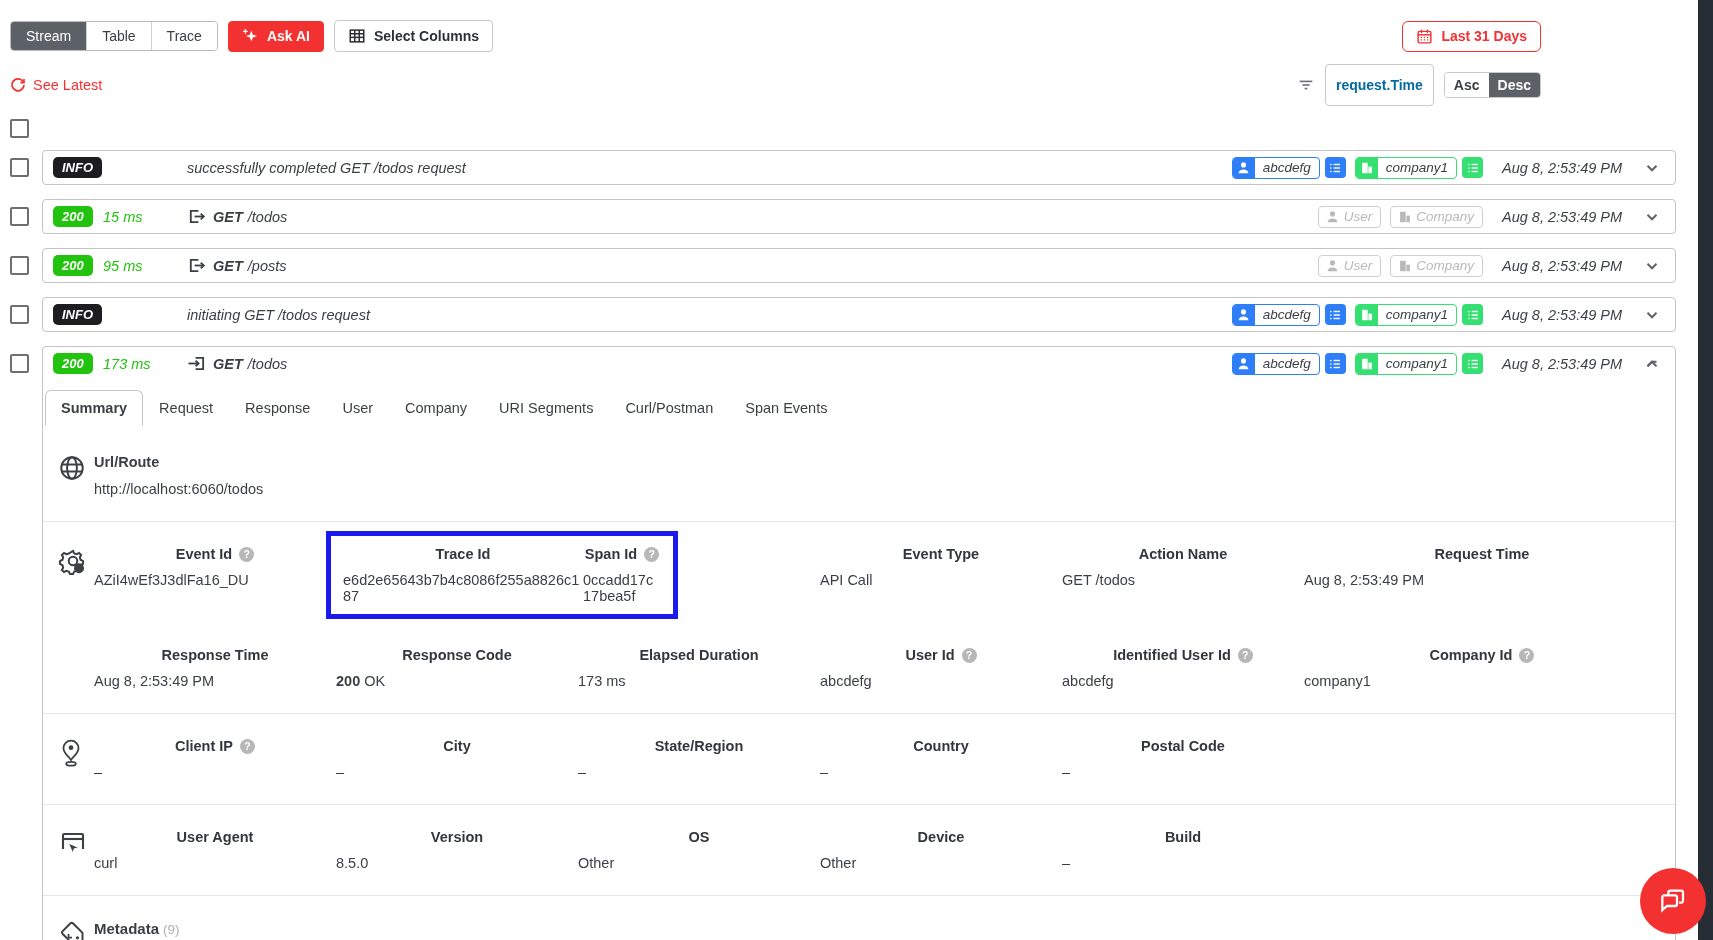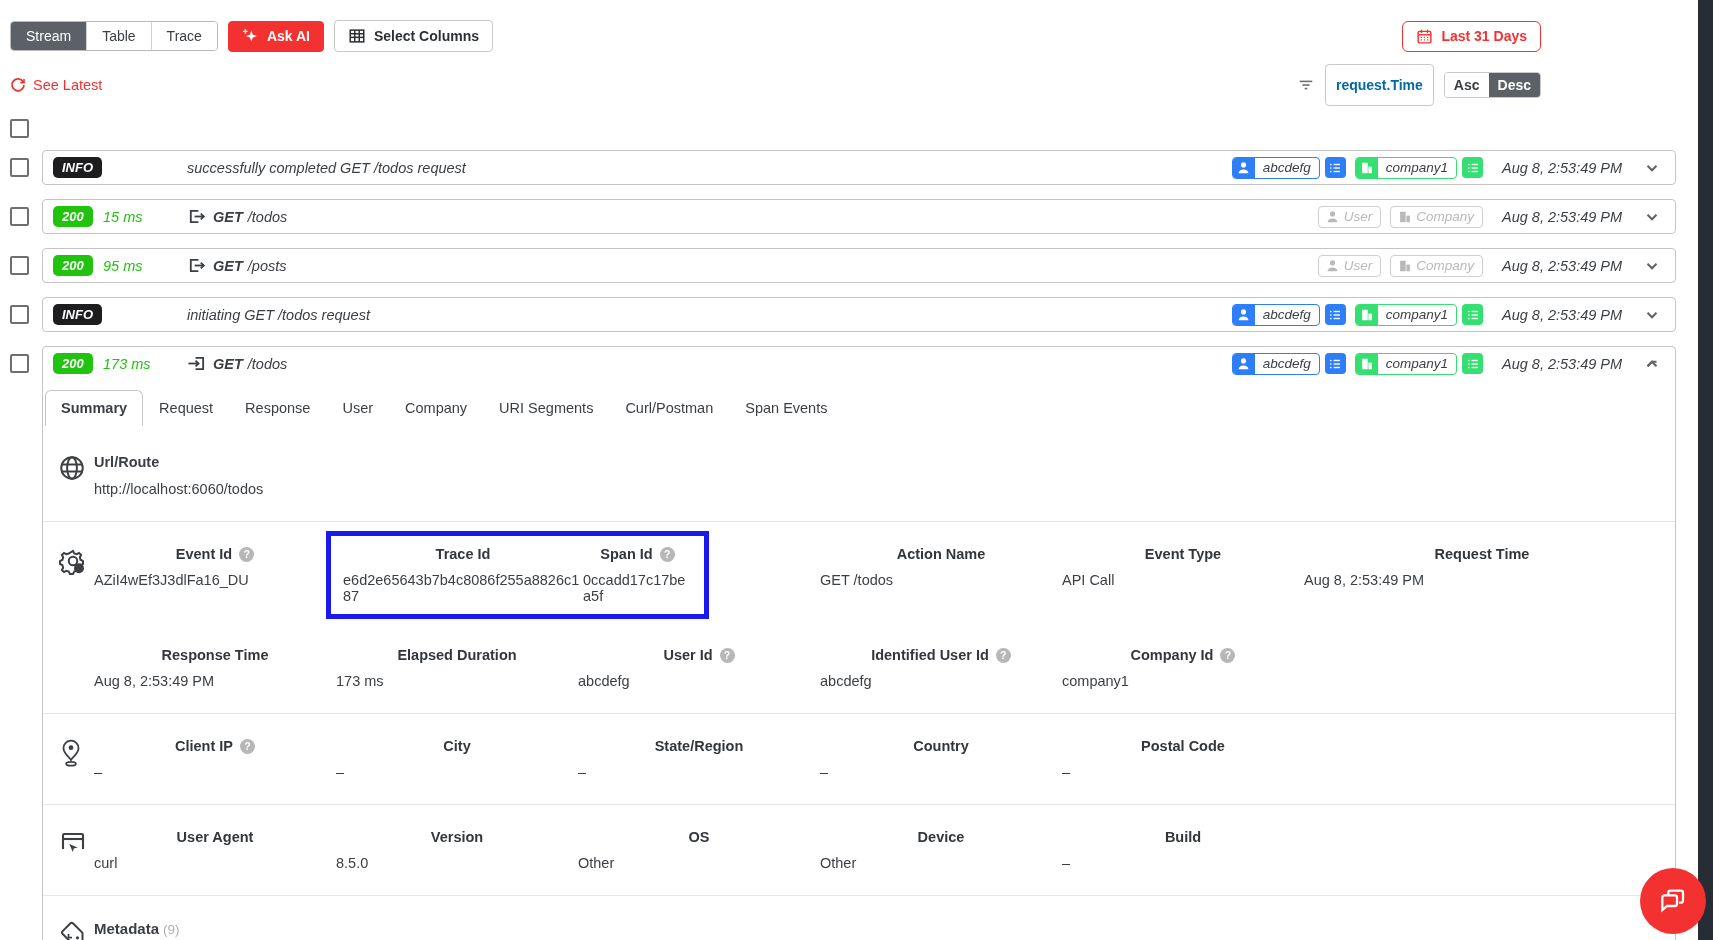--- a/index.html
+++ b/index.html
@@ -80,21 +80,21 @@
   .detail{ padding:4px 0 0 0; }
   .section{ position:relative; padding:24px 15px; }
   .section + .section{ border-top:1px solid #e6e6e6; margin:0 0px; }
   .sec-icon{ position:absolute; left:15px; top:24px; color:#3d4043; }
   .field-row{ display:grid; grid-template-columns:36px 242px 242px 242px 242px 242px 1fr; align-items:start; }
   .field-row + .field-row{ margin-top:28px; }
   .lbl{ font-weight:bold; font-size:14.5px; color:#33373c; display:flex; align-items:center; gap:7px;justify-content:center; }
   .val{ margin-top:10px; font-size:14.5px; color:#3b3f44; word-break:break-word; }
   .help{ width:15px; height:15px; border-radius:50%; background:#b7b7b7; color:#fff; font-size:10.5px;
     font-weight:bold; display:inline-flex; align-items:center; justify-content:center; cursor:pointer; }
-  .hl-wrap{ grid-column:3 / 5; border:5px solid var(--highlight-blue,#1b1aee); width:383px;
+  .hl-wrap{ grid-column:3 / 5; border:5px solid var(--highlight-blue,#1b1aee); width:352px;
     margin:-15px 0 0 -10px; padding:10px 12px; display:grid; grid-template-columns:240px 1fr; }
   .url-block{ grid-column:2 / -1; }
   .url-lbl{ font-weight:bold; font-size:14.5px; }
   .url-val{ margin-top:11px; font-size:14.5px; }
   .meta-title{ grid-column:2 / -1; font-weight:bold; font-size:15px; }
   .meta-count{ color:#b0b0b0; font-weight:normal; font-size:13.5px; margin-left:4px; }
   .meta-block{ grid-column:2 / -1; margin-top:10px; background:#f6f9fb; padding:8px 18px 10px 18px;
     width:438px; font-size:14.5px; }
   .meta-line{ line-height:27px; }
   .meta-key{ color:var(--meta-key,#3d52c4); font-weight:bold; }
@@ -564,44 +564,50 @@
                 <div class="field">
     <div class="lbl">
                     <span>Span Id</span>
                     <span class="help">?</span>
                   </div>
     <div class="val"><span>0ccadd17c17bea5f</span></div>
                 </div>
               </div>
               <div class="field">
     <div class="lbl">
+                  <span>Event Type</span>
+                </div>
+    <div class="val"><span>API Call</span></div>
+              </div>
+              <div class="field">
+    <div class="lbl">
                   <span>Action Name</span>
                 </div>
     <div class="val"><span>GET /todos</span></div>
-              </div>
-              <div class="field">
-    <div class="lbl">
-                  <span>Event Type</span>
-                </div>
-    <div class="val"><span>API Call</span></div>
               </div>
               <div class="field">
     <div class="lbl">
                   <span>Request Time</span>
                 </div>
     <div class="val"><span>Aug 8, 2:53:49 PM</span></div>
               </div>
             </div>
       <div class="field-row">
         <div></div>
               <div class="field">
     <div class="lbl">
                   <span>Response Time</span>
                 </div>
     <div class="val"><span>Aug 8, 2:53:49 PM</span></div>
+              </div>
+              <div class="field">
+    <div class="lbl">
+                  <span>Response Code</span>
+                </div>
+    <div class="val"><b>200</b><span> OK</span></div>
               </div>
               <div class="field">
     <div class="lbl">
                   <span>Elapsed Duration</span>
                 </div>
     <div class="val"><span>173 ms</span></div>
               </div>
               <div class="field">
     <div class="lbl">
                   <span>User Id</span>

